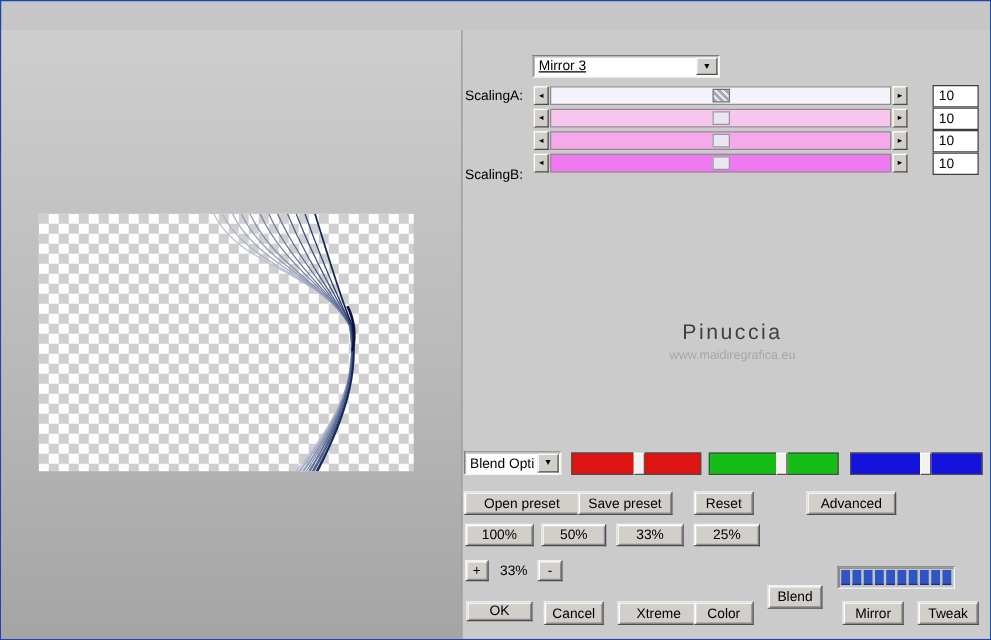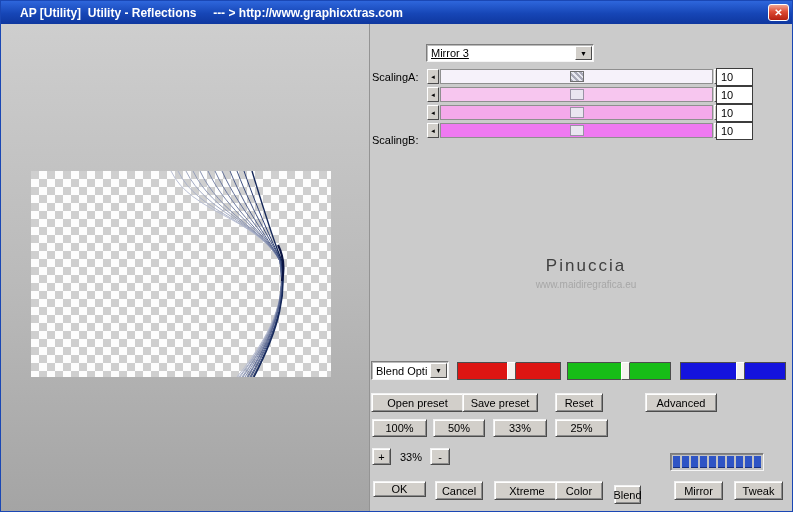--- a/index.html
+++ b/index.html
@@ -57,21 +57,21 @@
             border:1px solid; border-color:#fff #4c4c4c #4c4c4c #fff;
             display:flex; align-items:center; justify-content:center; font-size:6px; }
   .sarrow.left { left:0; }
   .sarrow.right { left:287px; }
   .strack { position:absolute; left:13px; top:0; width:273px; height:15px;
             border:1px solid #8f8f8f; }
   .sthumb { position:absolute; top:1px; bottom:1px; width:14px; left:calc(50% - 7px);
             background:#eae6f0; border:1px solid #9a93a5; }
   .sthumb.hatch { background:repeating-linear-gradient(45deg,#a9a9b8 0 2px,#e8e8f0 2px 4px);
                   border:1px solid #6f6f6f; }
-  .valbox { position:absolute; left:346px; width:37px; height:18px; background:#fff;
+  .valbox { position:absolute; left:376px; width:37px; height:18px; background:#fff;
             border:1px solid #3c3c3c; display:flex; align-items:center; padding-left:4px;
             font-size:11px; }
 
   .checkrow { position:absolute; left:57px; top:117px; height:13px; display:flex; align-items:center; }
   .checkbox { width:12px; height:12px; background:#fff; border:1px solid;
               border-color:#6e6e6e #f2f2f2 #f2f2f2 #6e6e6e;
               box-shadow:inset 1px 1px 0 rgba(60,60,60,.4); display:inline-block; }
   .checklabel { margin-left:6px; font-size:11px; }
 
   
@@ -90,26 +90,20 @@
   .progress { position:absolute; left:300px; top:429px; width:94px; height:18px;
               background:#c3c3c3; display:flex; align-items:center; padding-left:2px; gap:2px; }
   .seg { width:7px; height:12px; background:var(--seg,#2f55c5); display:inline-block;
          border-bottom:1px solid #17307e; }
 </style>
 </head>
 <body>
 
 <div class="window">
 
-  <div class="titlebar">
-    <span class="title">AP [Utility]  Utility - Reflections     --- &gt; http://www.graphicxtras.com</span>
-    <div class="close">
-      <span>✕</span>
-    </div>
-  </div>
 
   <div class="left-panel">
     <div class="preview">
       <svg width="300" height="206" viewBox="0 0 300 206">
         <g fill="none" stroke-width="1">
           <path d="M140,0 C160,42 224,46 249,90 C254,122 248,154 206,206" stroke="#b9bfd3"></path>
           <path d="M147,0 C167,42 226,49 249,90 C254,122 248,154 208,206" stroke="#adb4ca"></path>
           <path d="M155,0 C175,42 228,52 249,90 C254,122 248,154 209,206" stroke="#a1a9c2"></path>
           <path d="M162,0 C182,42 230,55 249,90 C254,122 248,154 211,206" stroke="#959eb9"></path>
           <path d="M169,0 C189,43 232,58 249,90 C254,122 248,154 212,206" stroke="#8892b1"></path>
@@ -121,21 +115,21 @@
           <path d="M213,0 C229,46 244,76 250,90 C255,122 249,154 222,206" stroke="#2a3c72"></path>
           <path d="M221,0 C235,46 246,79 251,90 C255,122 250,154 223,206" stroke="#142759" stroke-width="1.4"></path>
           <path d="M247,74 C252,84 254,96 251,110" stroke="#0a1342" stroke-width="2.2"></path>
         </g>
       </svg>
     </div>
   </div>
 
   <div class="right-panel">
 
-    <div class="dropdown" style="left:56px; top:20px; width:168px; height:18px;text-decoration:underline;">
+    <div class="dropdown" style="left:56px; top:20px; width:150px; height:18px;text-decoration:underline;">
       <span>Mirror 3</span>
       <span class="dd-btn">
         <span>▼</span>
       </span>
     </div>
 
     <span class="slabel" style="top:47px;">ScalingA:</span>
     <span class="slabel" style="top:83px;margin-top:27px;">ScalingB:</span>
 
     <div class="srow" style="top:45px;">
@@ -238,18 +232,18 @@
         <span class="seg"></span>
         <span class="seg"></span>
         <span class="seg"></span>
         <span class="seg"></span>
       </div>
 
     <button class="b3d" style="left:3px;   top:457px; width:53px; height:16px;">OK</button>
     <button class="b3d" style="left:65px;  top:457px; width:48px; height:19px;">Cancel</button>
     <button class="b3d" style="left:124px; top:457px; width:66px; height:19px;">Xtreme</button>
     <button class="b3d" style="left:185px; top:457px; width:48px; height:19px;">Color</button>
-    <button class="b3d" style="left:244px; top:461px; width:27px; height:19px;">Blend</button>
+    <button class="b3d" style="left:244px; top:444px; width:44px; height:19px;">Blend</button>
     <button class="b3d" style="left:304px; top:457px; width:49px; height:19px;">Mirror</button>
     <button class="b3d" style="left:364px; top:457px; width:49px; height:19px;">Tweak</button>
 
   </div>
 </div>
 
 </body></html>

